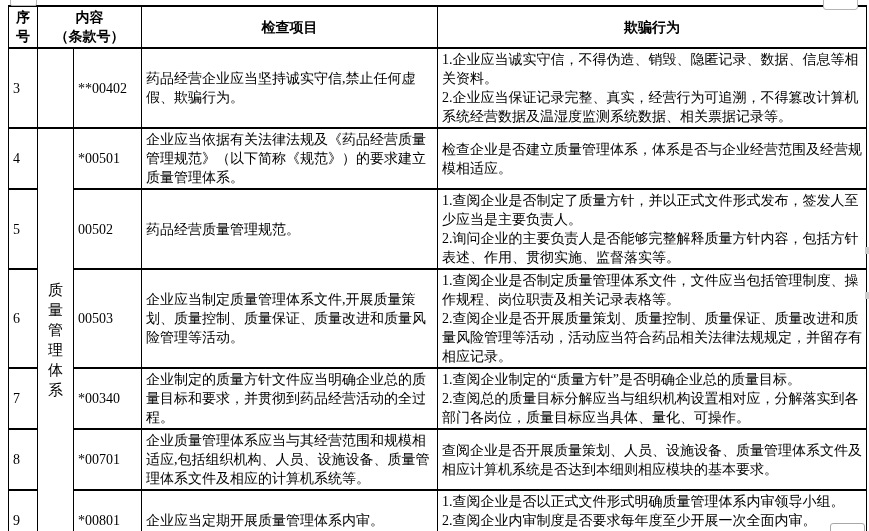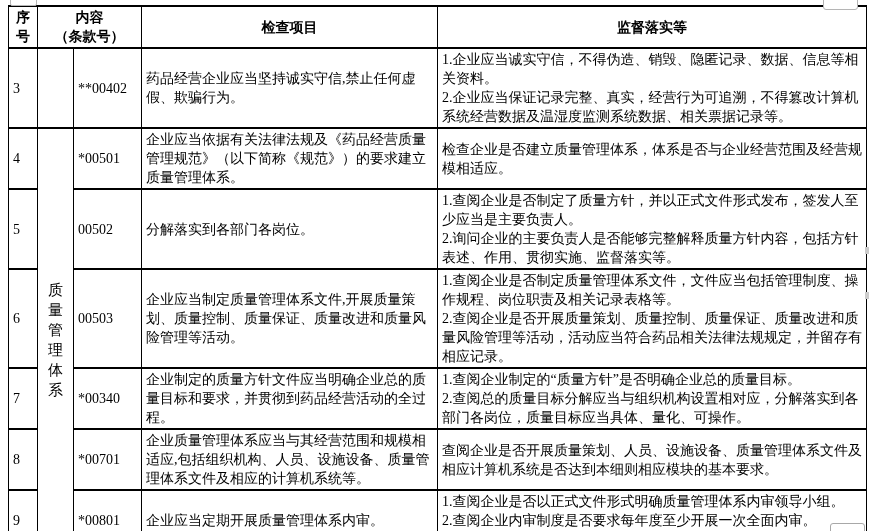--- a/index.html
+++ b/index.html
@@ -51,21 +51,21 @@
       <col style="width:296px">
         <col style="width:429px">
     </colgroup>
 
     <tbody>
         <tr style="height:39px">
       <th>序号</th>
       <th colspan="2">内容
 （条款号）</th>
       <th>检查项目</th>
-      <th>监督落实等</th>
+      <th>欺骗行为</th>
     </tr>
 
     <tr style="height:75px">
       <td>3</td>
       <td></td>
       <td>**00402</td>
       <td class="item">药品经营企业应当坚持诚实守信,禁止任何虚假、欺骗行为。</td>
       <td class="detail pre top">1.企业应当诚实守信，不得伪造、销毁、隐匿记录、数据、信息等相关资料。
 2.企业应当保证记录完整、真实，经营行为可追溯，不得篡改计算机系统经营数据及温湿度监测系统数据、相关票据记录等。</td>
     </tr>
@@ -76,21 +76,21 @@
         <div class="cat-vertical">质量管理体系</div>
       </td>
       <td>*00501</td>
       <td class="item">企业应当依据有关法律法规及《药品经营质量管理规范》（以下简称《规范》）的要求建立质量管理体系。</td>
       <td class="detail pre">检查企业是否建立质量管理体系，体系是否与企业经营范围及经营规模相适应。</td>
     </tr>
 
     <tr style="height:80px">
       <td>5</td>
       <td>00502</td>
-      <td class="item">分解落实到各部门各岗位。</td>
+      <td class="item">药品经营质量管理规范。</td>
       <td class="detail pre">1.查阅企业是否制定了质量方针，并以正式文件形式发布，签发人至少应当是主要负责人。
 2.询问企业的主要负责人是否能够完整解释质量方针内容，包括方针表述、作用、贯彻实施、监督落实等。</td>
     </tr>
 
     <tr style="height:95px">
       <td>6</td>
       <td>00503</td>
       <td class="item">企业应当制定质量管理体系文件,开展质量策划、质量控制、质量保证、质量改进和质量风险管理等活动。</td>
       <td class="detail pre">1.查阅企业是否制定质量管理体系文件，文件应当包括管理制度、操作规程、岗位职责及相关记录表格等。
 2.查阅企业是否开展质量策划、质量控制、质量保证、质量改进和质量风险管理等活动，活动应当符合药品相关法律法规规定，并留存有相应记录。</td>

